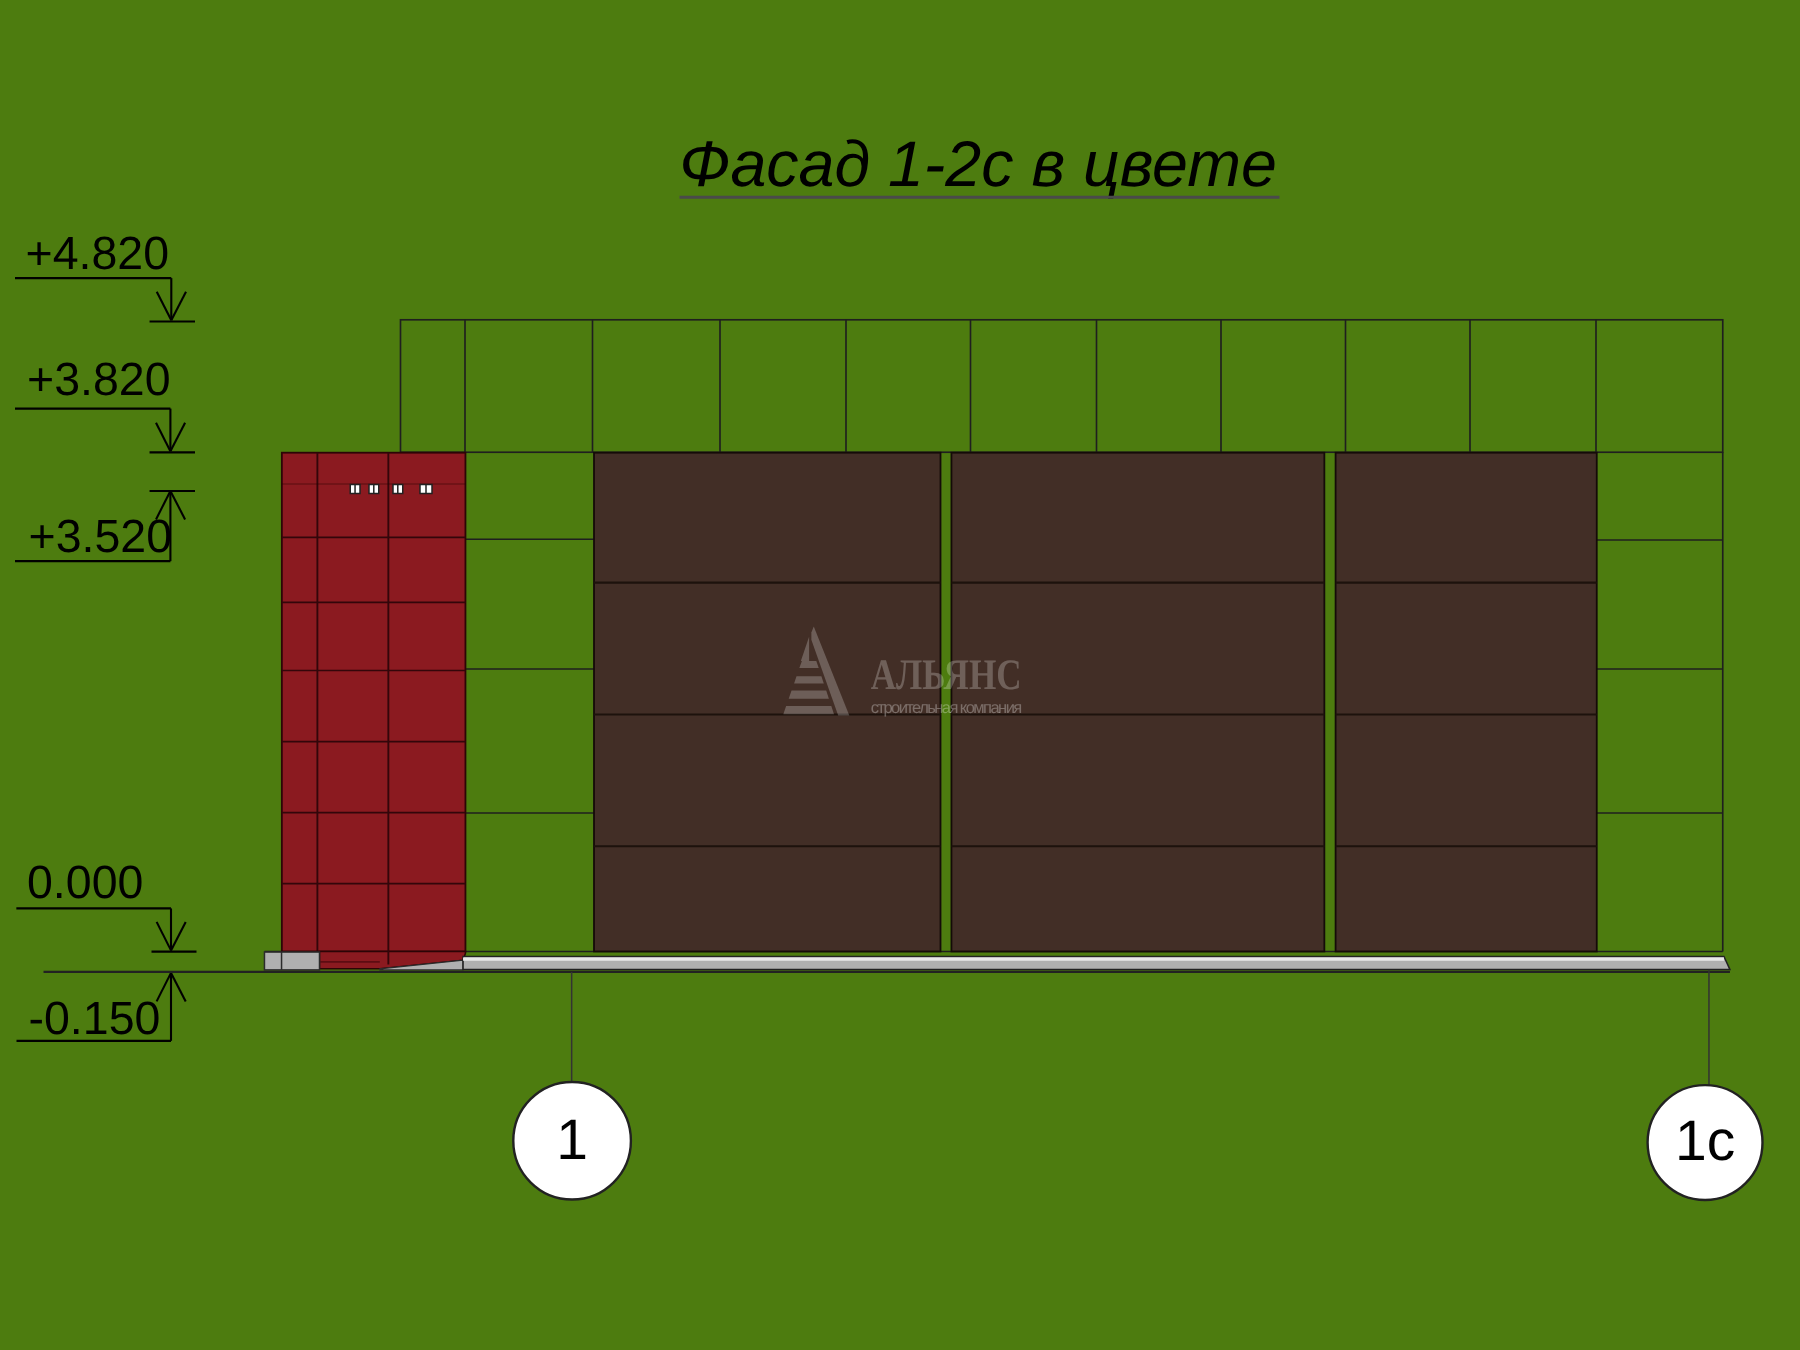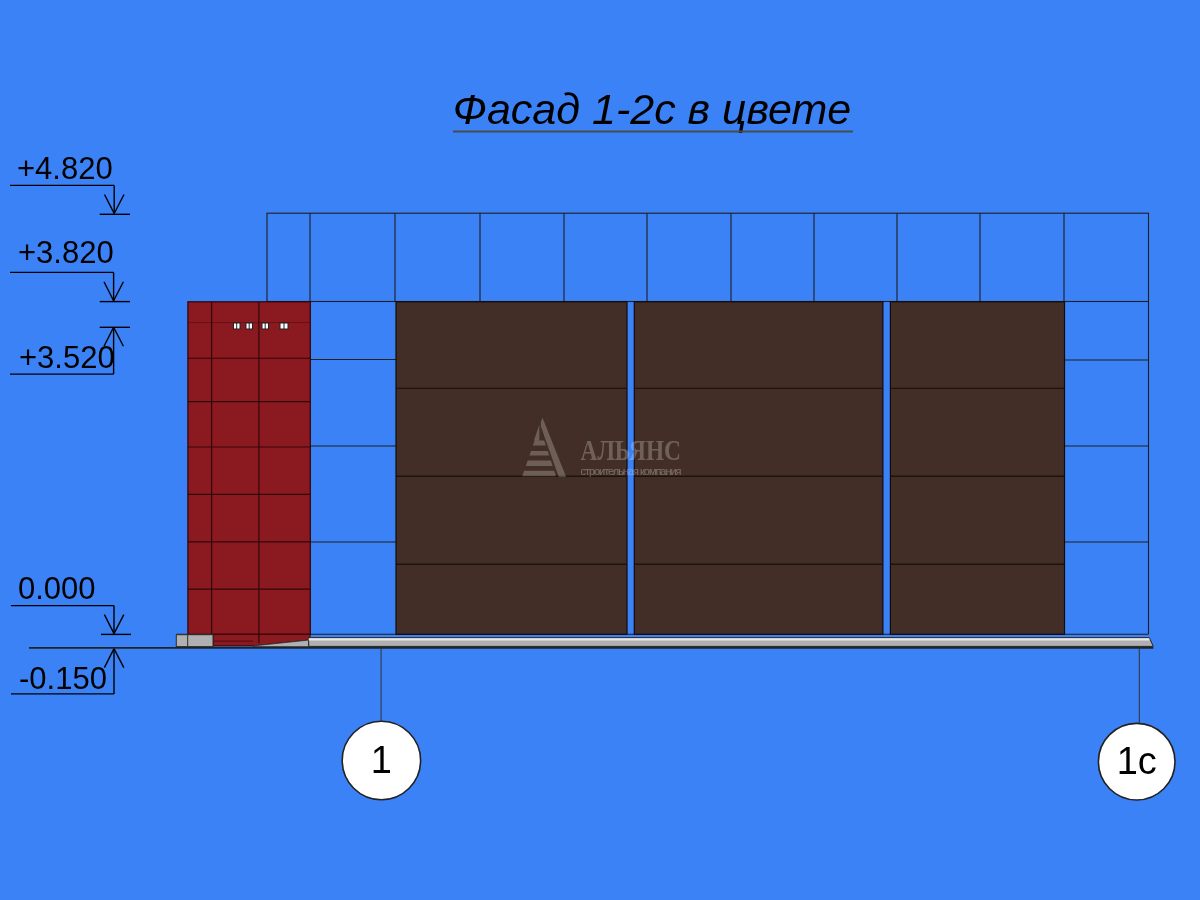--- a/index.html
+++ b/index.html
@@ -1,16 +1,16 @@
 <!DOCTYPE html>
 <html><head>
 <meta charset="utf-8">
 <style>
   html,body{margin:0;padding:0;background:#ffffff;}
-  #page{width:1200px;height:900px;position:relative;overflow:hidden;background:#3b82f6;}
+  #page{width:1200px;height:900px;position:relative;overflow:hidden;background:#4d7c0f;}
   svg{display:block;}
   .ls{font-family:"Liberation Sans",sans-serif;}
   .lsr{font-family:"Liberation Serif",serif;}
 </style>
 </head>
 <body>
 <div id="page">
 <svg width="1200" height="900" viewBox="0 0 1200 900">
 
 <g id="title">

